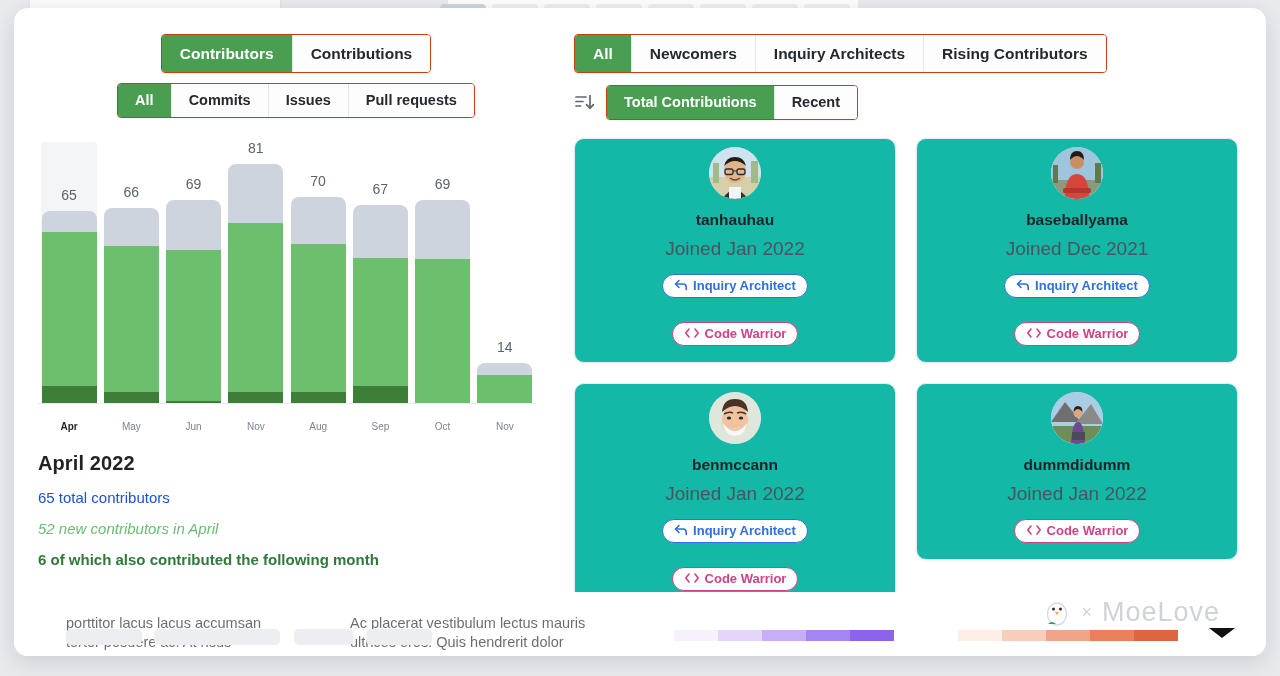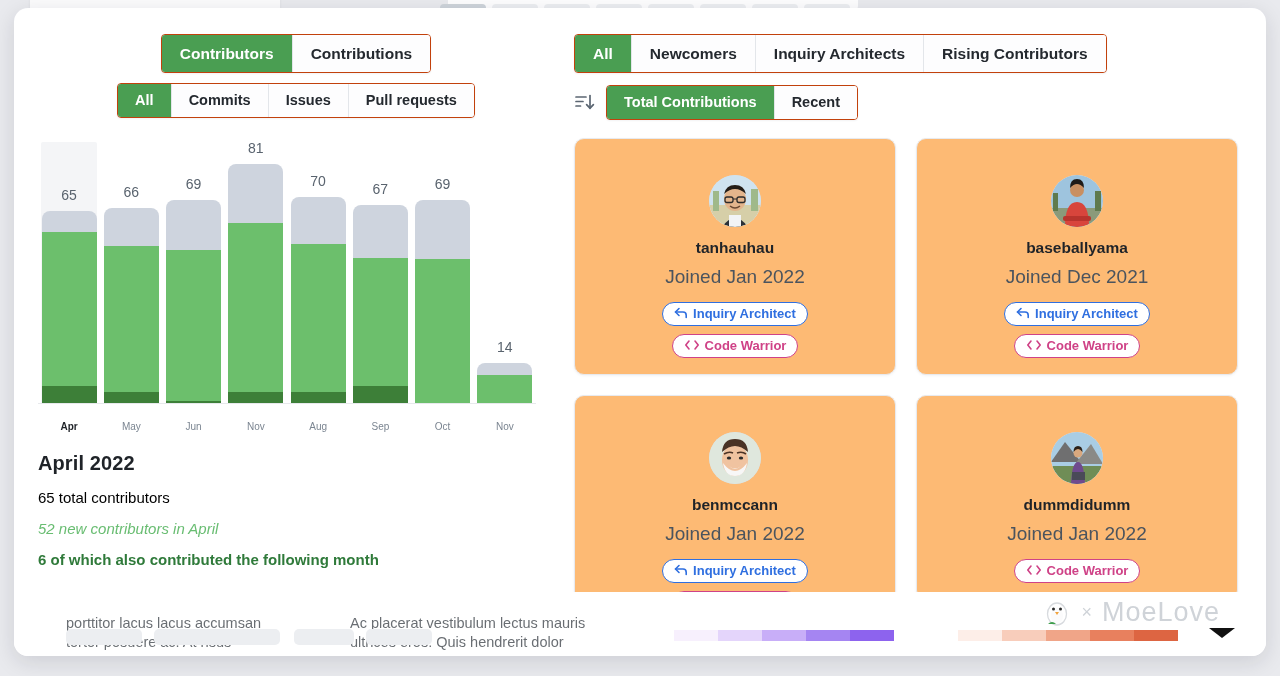--- a/index.html
+++ b/index.html
@@ -85,47 +85,47 @@
 
   .axis-line { position:absolute; left:0; right:0; bottom:28px; height:1px; background:#e7e9ec; }
   .xlabels { position:absolute; left:0; right:0; bottom:0; display:flex; }
   .xlabel { flex:1; text-align:center; font-size:10px; color:#7b8591; }
   .xlabel.active { color:#1f2328; font-weight:700; }
 
   
   .summary { margin-top: 20px; }
   .summary h2 { font-size: 20px; color:#1f2328; font-weight:700; letter-spacing:.1px; }
   .summary p { font-size: 15px; margin-top: 14px; }
-  .s-total { color:#000000; }
+  .s-total { color:#1d4ed8; }
   .s-new   { color:#69bd72;font-style:italic; }
   .s-follow{ color:#2f7a3a; font-weight:700; }
 
   
   .right-col { position:absolute; left:560px; top:26px; width: 690px; }
   .tabs-row { display:flex; }
   .sort-row { margin-top: 12px; display:flex; align-items:center; gap:10px; }
   .sort-icon { width:22px; height:20px; color:#5b6672; flex:none; }
 
   .cards {
     margin-top: 18px; display:grid; grid-template-columns: 322px 322px;
     gap: 20px 20px; align-content:start;
   }
   .card {
-    background:#fdba74; border:1px solid #e8eaee; border-radius: 10px;
+    background:#14b8a6; border:1px solid #e8eaee; border-radius: 10px;
     box-shadow: 0 1px 3px rgba(16,24,40,.05);
-    padding: 36px 10px 16px; text-align:center;
+    padding: 8px 10px 16px; text-align:center;
   }
   .card.short { align-self:start; }
   .avatar {
     width:52px; height:52px; border-radius:50%; margin:0 auto;
     overflow:hidden; position:relative; background:#d8dde2;
   }
   .uname { margin-top: 12px; font-size:15.5px; font-weight:700; color:#1f2328; }
   .joined { margin-top: 9px; font-size:19px; color:#4b545e; }
-  .badges { margin-top: 14px; display:flex; flex-direction:column; align-items:center; gap:8px; }
+  .badges { margin-top: 14px; display:flex; flex-direction:column; align-items:center; gap:24px; }
   .badge {
     display:inline-flex; align-items:center; gap:5px;
     border-radius: 999px; padding: 3px 11px 4px;
     font-size: 13px; font-weight:700; white-space:nowrap; cursor:pointer;
     background:#fff;
   }
   .badge.architect { border:1.4px solid #2f6fe0; color:#2f6fe0; }
   .badge.warrior   { border:1.4px solid #cf4287; color:#cf4287; }
   .badge svg { display:block; }
 

